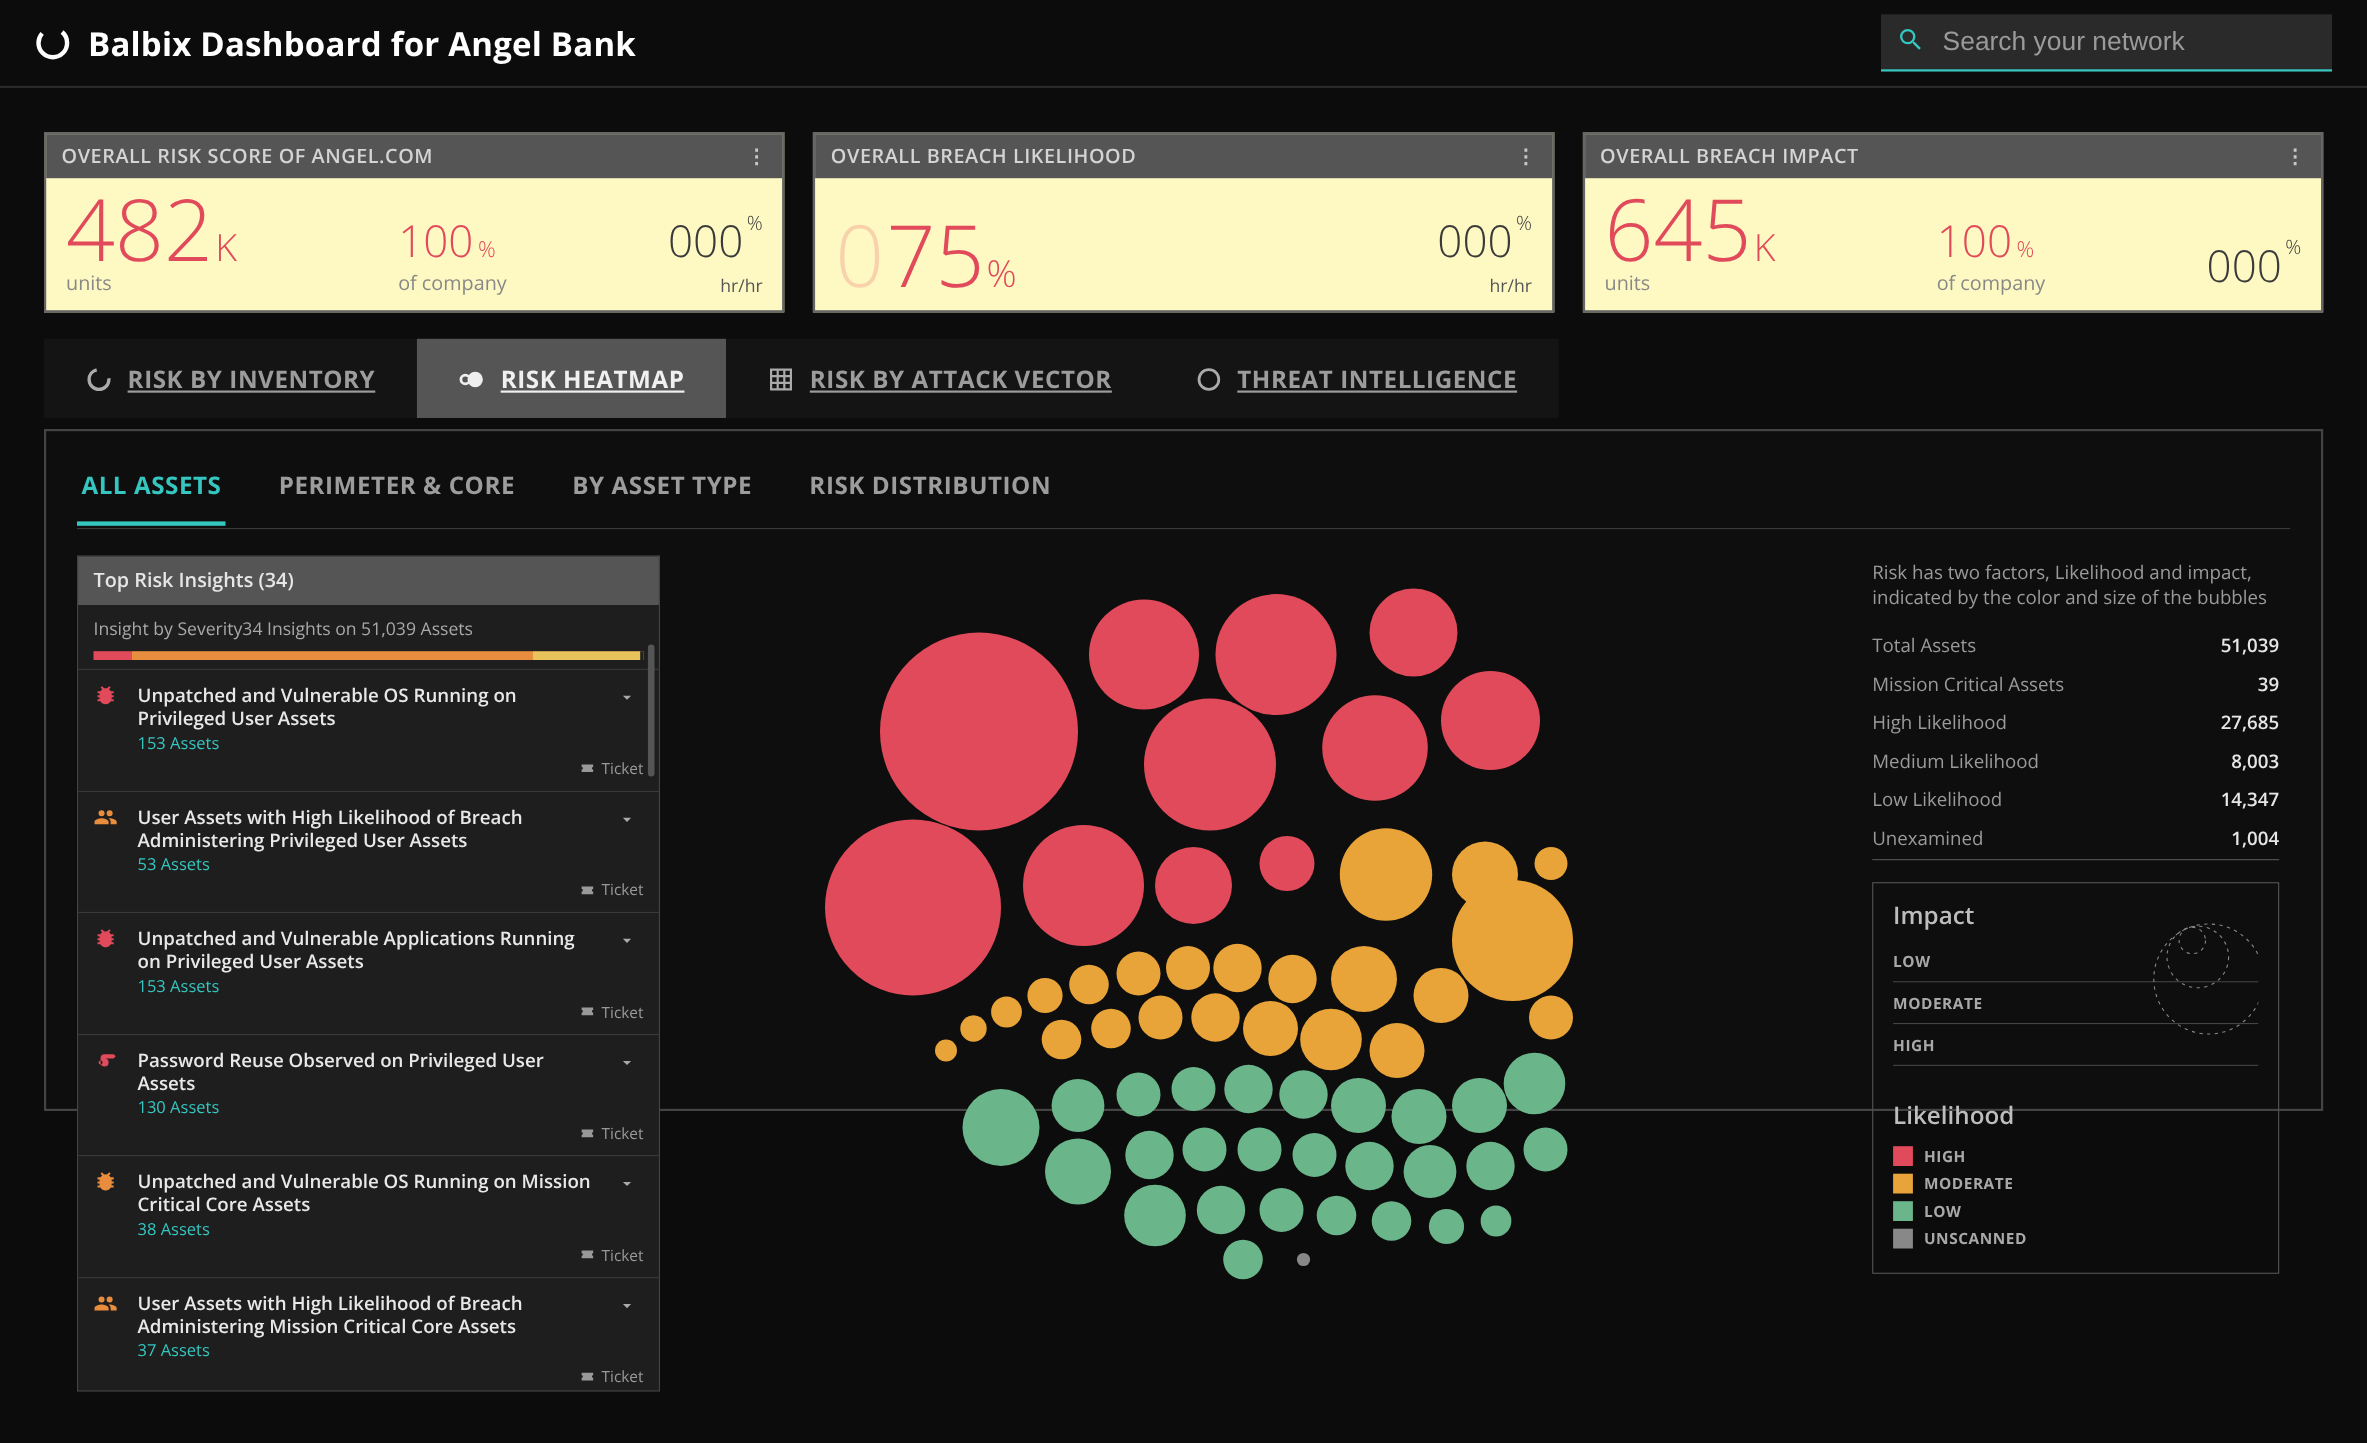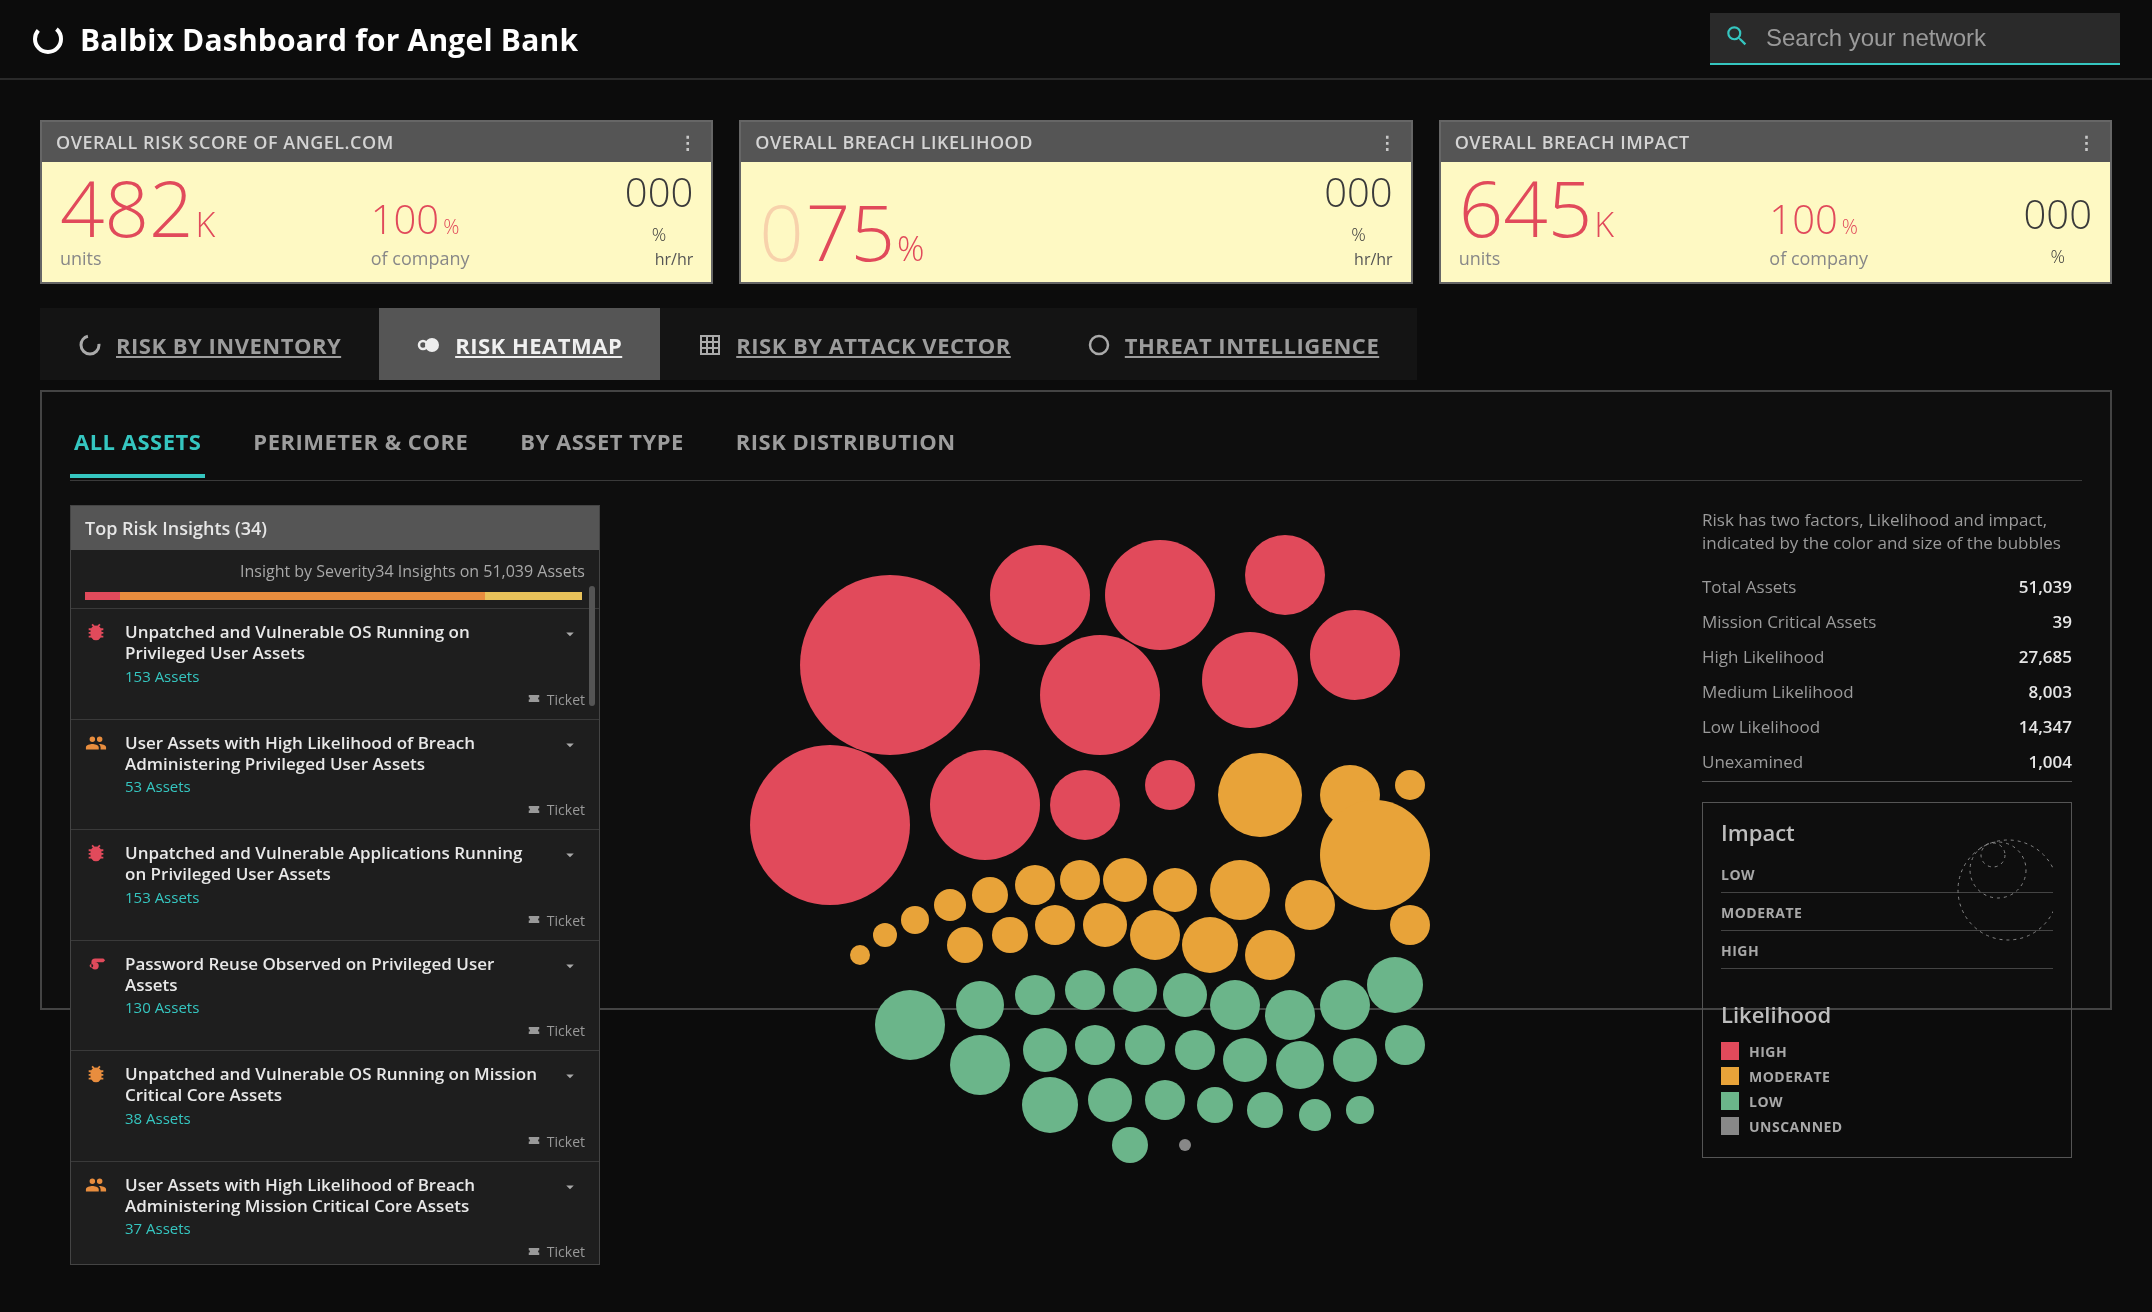--- a/index.html
+++ b/index.html
@@ -69,21 +69,21 @@
   }
   .metric-big .suffix { font-size: 34px; }
   .metric-big .ghost { opacity: .22; }
   .metric-sub { color: #888; font-size: 18px; margin-top: 0px; }
   .metric-mid {
     color: #e14a5b; font-size: 40px; font-weight: 300; display: flex; align-items: baseline; gap: 4px;
   }
   .metric-mid .pct { font-size: 20px; }
   .ghost-block {
     color: #3a3a3a; font-size: 40px; font-weight: 300;
-    display: flex; align-items: center; gap: 3px; flex-direction: column;
+    display: flex; align-items: flex-start; gap: 3px;
   }
   .ghost-block .pct { font-size: 18px; }
   .ghost-sub { color: #555; font-size: 16px; margin-top: 2px; }
 
   
   .tab-strip {
     display: flex; gap: 0; padding: 6px 40px 0;
   }
   .tab {
     padding: 22px 38px 20px; display: flex; align-items: center; gap: 14px;
@@ -117,21 +117,21 @@
   
   .insights {
     width: 530px; background: #1e1e1e; border: 1px solid #444;
     display: flex; flex-direction: column;
   }
   .insights-head {
     background: #555; color: #e6e6e6; font-size: 18px; font-weight: 600;
     padding: 10px 14px;
   }
   .sev-row {
-    display: flex; justify-content: flex-end; align-items: center;
+    display: flex; justify-content: flex-start; align-items: center;
     padding: 10px 14px 6px; color: #a8a8a8; font-size: 16px;
   }
   .sev-bar {
     height: 8px; margin: 4px 14px 8px;
     background: linear-gradient(90deg,
       #e14a5b 0%, #e14a5b 7%,
       #e88d3e 7%, #e88d3e 80%,
       #e8c25a 80%, #e8c25a 100%);
     position: relative;
   }

